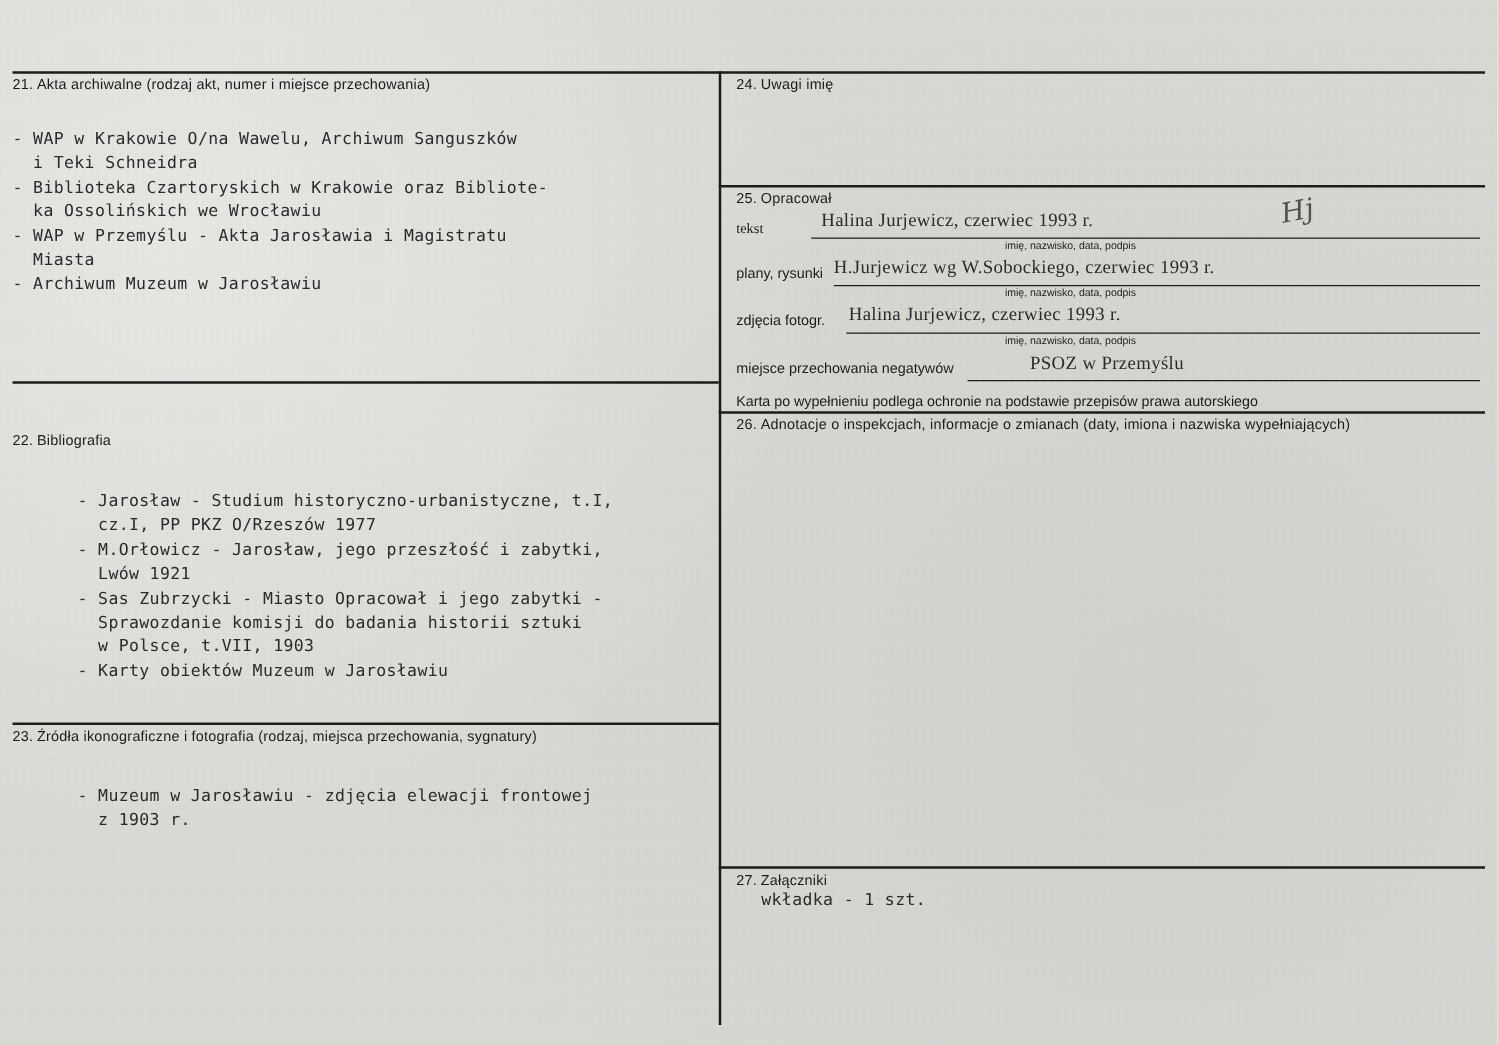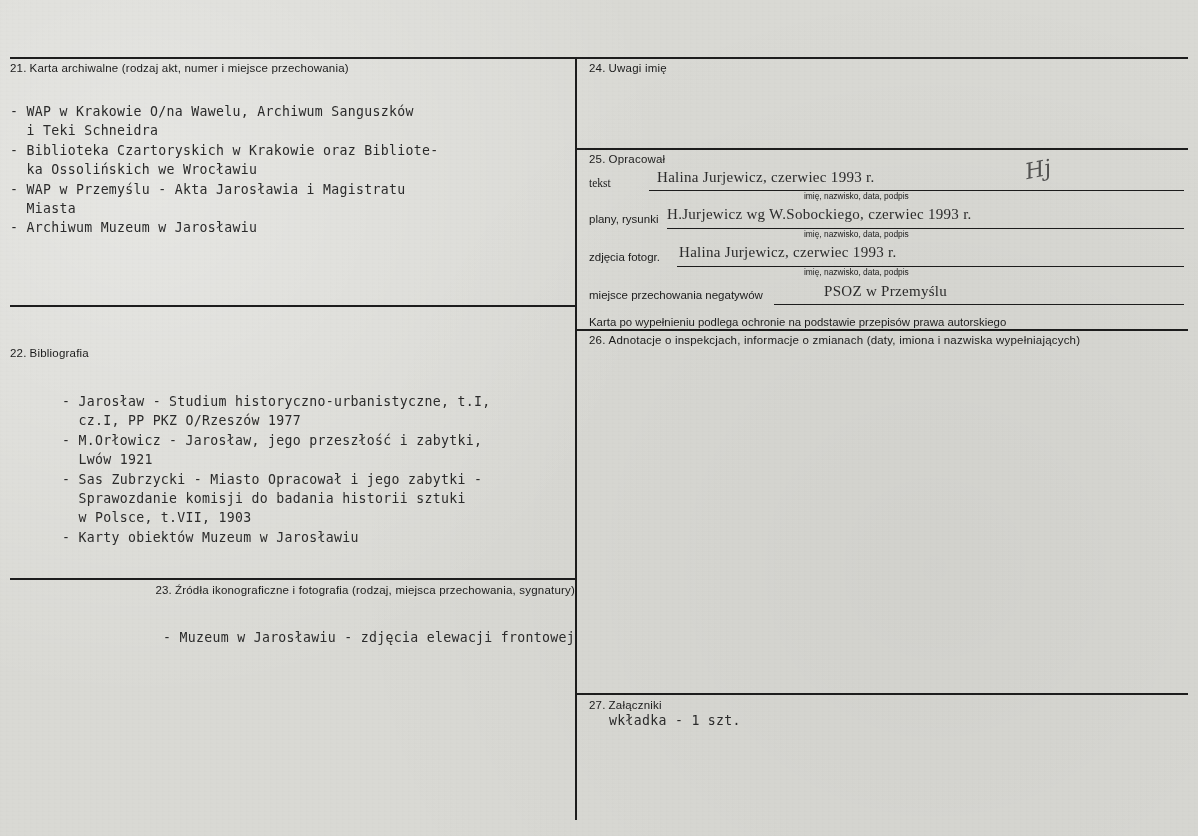--- a/index.html
+++ b/index.html
@@ -131,21 +131,21 @@
 
   <div class="rule h-rule" style="left:10px; top:305px; width:565px;"></div>
   <div class="rule h-rule" style="left:10px; top:578px; width:565px;"></div>
 
   <div class="rule h-rule" style="left:575px; top:148px; width:613px;"></div>
   <div class="rule h-rule" style="left:575px; top:329px; width:613px;"></div>
   <div class="rule h-rule" style="left:575px; top:693px; width:613px;"></div>
 
   <div class="cell" style="left:10px; top:62px; width:565px;">
     <div class="field-head">
-      <span class="num">21.</span><span>Karta archiwalne (rodzaj akt, numer i miejsce przechowania)</span>
+      <span class="num">21.</span><span>Akta archiwalne (rodzaj akt, numer i miejsce przechowania)</span>
     </div>
     <ul class="typed-list" style="margin-top:28px; ">
       <li>- WAP w Krakowie O/na Wawelu, Archiwum Sanguszków</li>
       <li>  i Teki Schneidra</li>
       <li>- Biblioteka Czartoryskich w Krakowie oraz Bibliote-</li>
       <li>  ka Ossolińskich we Wrocławiu</li>
       <li>- WAP w Przemyślu - Akta Jarosławia i Magistratu</li>
       <li>  Miasta</li>
       <li>- Archiwum Muzeum w Jarosławiu</li>
     </ul>
@@ -160,26 +160,27 @@
       <li>  cz.I, PP PKZ O/Rzeszów 1977</li>
       <li>- M.Orłowicz - Jarosław, jego przeszłość i zabytki,</li>
       <li>  Lwów 1921</li>
       <li>- Sas Zubrzycki - Miasto Opracował i jego zabytki -</li>
       <li>  Sprawozdanie komisji do badania historii sztuki</li>
       <li>  w Polsce, t.VII, 1903</li>
       <li>- Karty obiektów Muzeum w Jarosławiu</li>
     </ul>
   </div>
 
-  <div class="cell" style="left:10px; top:584px; width:565px;text-align:right;">
+  <div class="cell" style="left:10px; top:584px; width:565px;">
     <div class="field-head">
       <span class="num">23.</span><span>Źródła ikonograficzne i fotografia (rodzaj, miejsca przechowania, sygnatury)</span>
     </div>
     <ul class="typed-list" style="margin-top:32px; margin-left:52px;">
       <li>- Muzeum w Jarosławiu - zdjęcia elewacji frontowej</li>
+      <li>  z 1903 r.</li>
     </ul>
   </div>
 
   <div class="cell" style="left:589px; top:62px; width:595px;">
     <div class="field-head">
       <span class="num">24.</span><span>Uwagi imię</span>
     </div>
   </div>
 
   <div class="cell" style="left:589px; top:153px; width:595px; height:172px;">

